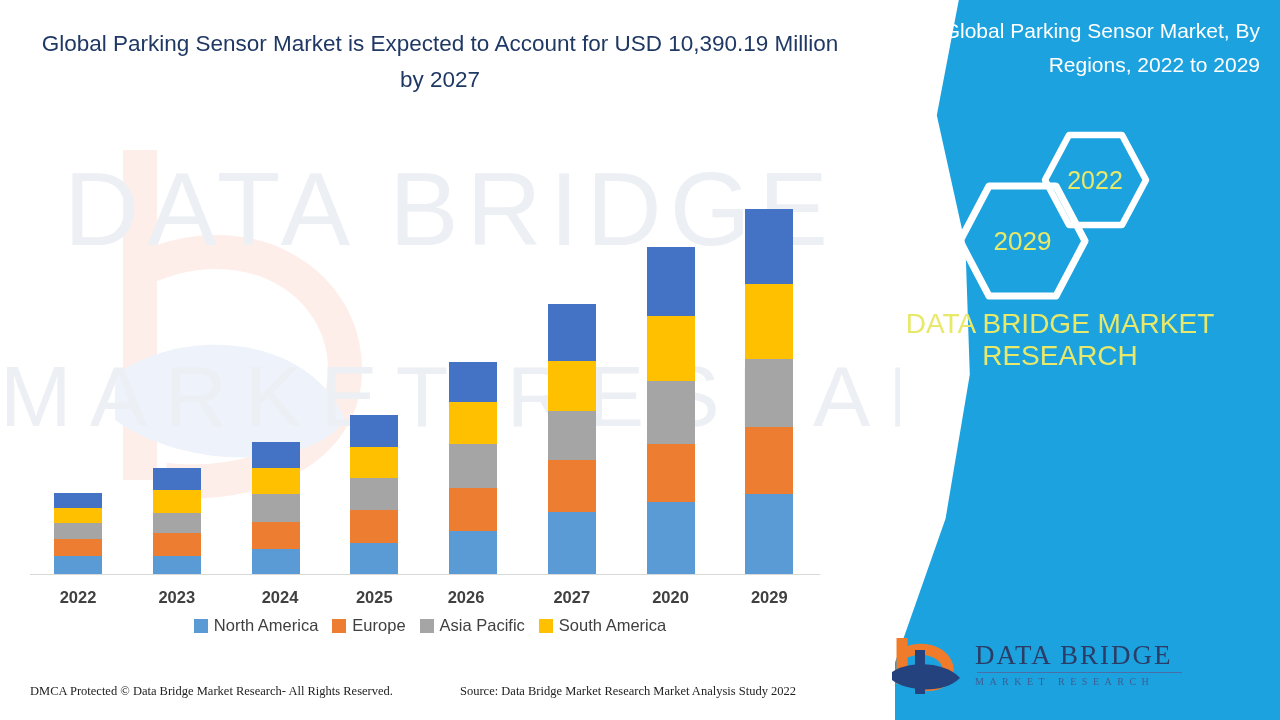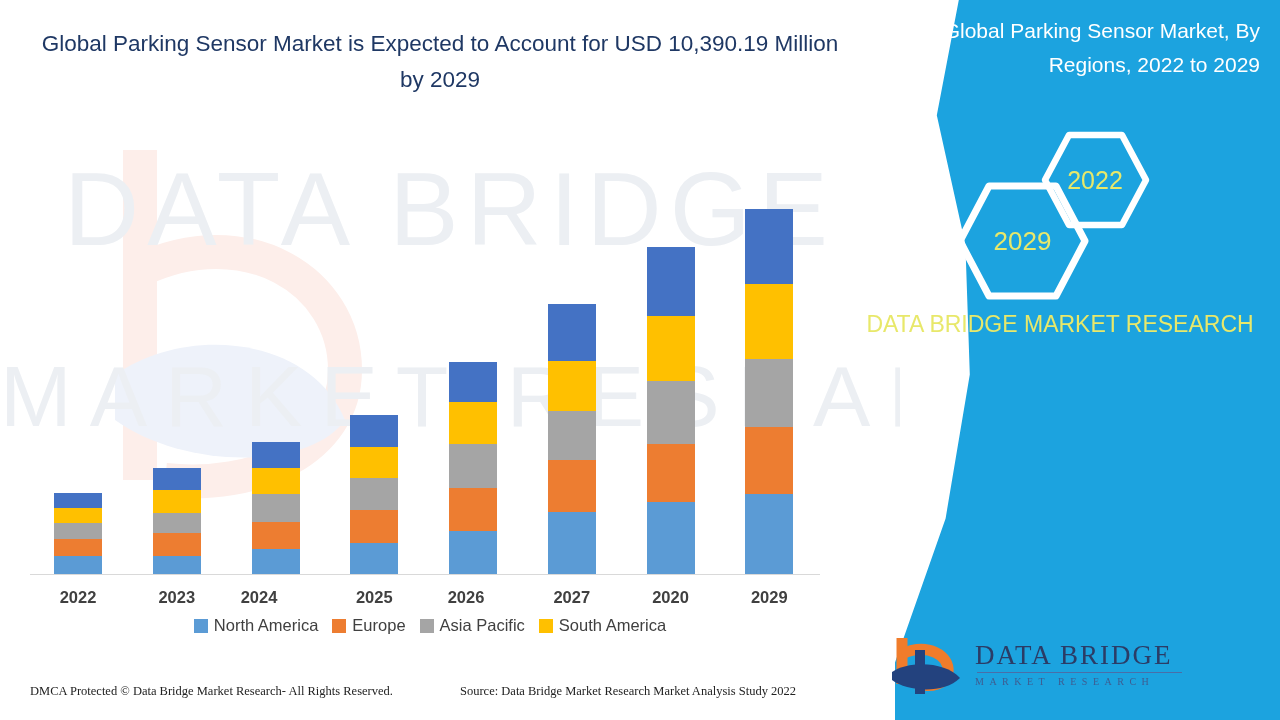--- a/index.html
+++ b/index.html
@@ -164,21 +164,21 @@
   #hex-2029 { left: 115px; top: 180px; width: 135px; height: 122px; }
   #hex-2029 .hex-label { font-size: 26px; }
   #hex-2022 { left: 200px; top: 130px; width: 110px; height: 100px; }
   #hex-2022 .hex-label { font-size: 25px; }
 
   #brand-name {
     position: absolute;
     left: 10px; top: 308px;
     width: 420px;
     text-align: center;
-    font-size: 23px;
+    font-size: 28px;
     line-height: 32px;
     color: #e8e86a;
     font-weight: 400;
   }
   #logo-block {
     position: absolute;
     left: 50px; top: 632px;
     width: 340px; height: 70px;
   }
   #logo-mark { position: absolute; left: 0; top: 0; width: 76px; height: 66px; }
@@ -210,21 +210,21 @@
     <path d="M45 30 L45 360" stroke="#fdeeea" stroke-width="34" fill="none"></path>
     <path d="M45 150 C 150 100, 250 160, 250 250 C 250 330, 160 370, 70 360" stroke="#fdeeea" stroke-width="34" fill="none"></path>
     <path d="M20 255 C 90 205, 215 215, 250 300 C 215 350, 90 350, 20 300 Z" fill="#eef2fa"></path>
   </svg>
 
   <div id="watermark-text">
     <span>DATA BRIDGE</span>
     <span class="wm2">MARKET RESEARCH</span>
   </div>
 
-  <div id="chart-title">Global Parking Sensor Market is Expected to Account for USD 10,390.19 Million by 2029</div>
+  <div id="chart-title">Global Parking Sensor Market is Expected to Account for USD 10,390.19 Million by 2027</div>
 
   <div id="plot-area">
     <div id="axis-line"></div>
 
   <div class="bar-group" style="left: 0px;">
         <div class="bar-stack">
           <div class="seg" style="background: rgb(68, 114, 196); height: 15.0777px;"></div>
           <div class="seg" style="background: rgb(255, 192, 0); height: 15.7957px;"></div>
           <div class="seg" style="background: rgb(165, 165, 165); height: 15.4367px;"></div>
           <div class="seg" style="background: rgb(237, 125, 49); height: 16.8726px;"></div>
@@ -292,21 +292,21 @@
           <div class="seg" style="background: rgb(165, 165, 165); height: 68.2086px;"></div>
           <div class="seg" style="background: rgb(237, 125, 49); height: 67.4906px;"></div>
           <div class="seg" style="background: rgb(91, 155, 213); height: 79.6963px;"></div>
         </div>
       </div>
     </div>
 
   <div id="x-labels">
       <div class="x-label" style="left: 0px;">2022</div>
       <div class="x-label" style="left: 98.75px; text-align: center;">2023</div>
-      <div class="x-label" style="left: 181px;">2024</div>
+      <div class="x-label" style="left: 202px;">2024</div>
       <div class="x-label" style="left: 296.25px;">2025</div>
       <div class="x-label" style="left: 388px;">2026</div>
       <div class="x-label" style="left: 493.75px;">2027</div>
       <div class="x-label" style="left: 592.5px;">2020</div>
       <div class="x-label" style="left: 691.25px;">2029</div>
     </div>
 
   <div id="legend">
       <div class="legend-item">
         <span class="legend-swatch" style="background: rgb(91, 155, 213);"></span>

